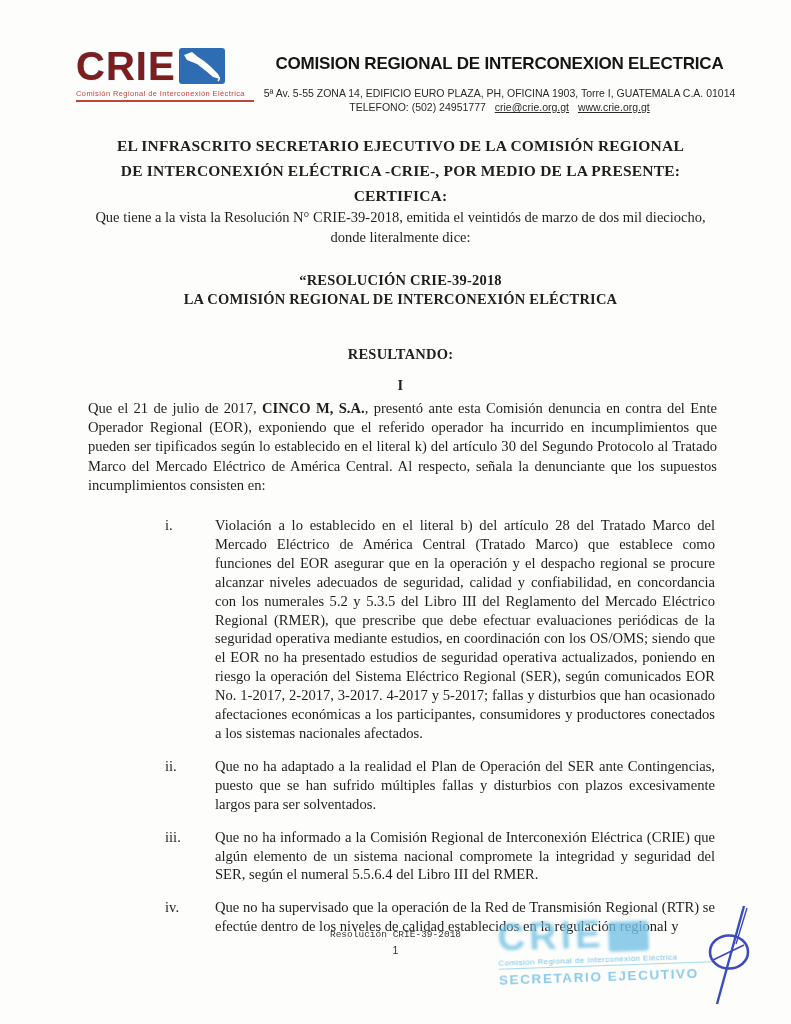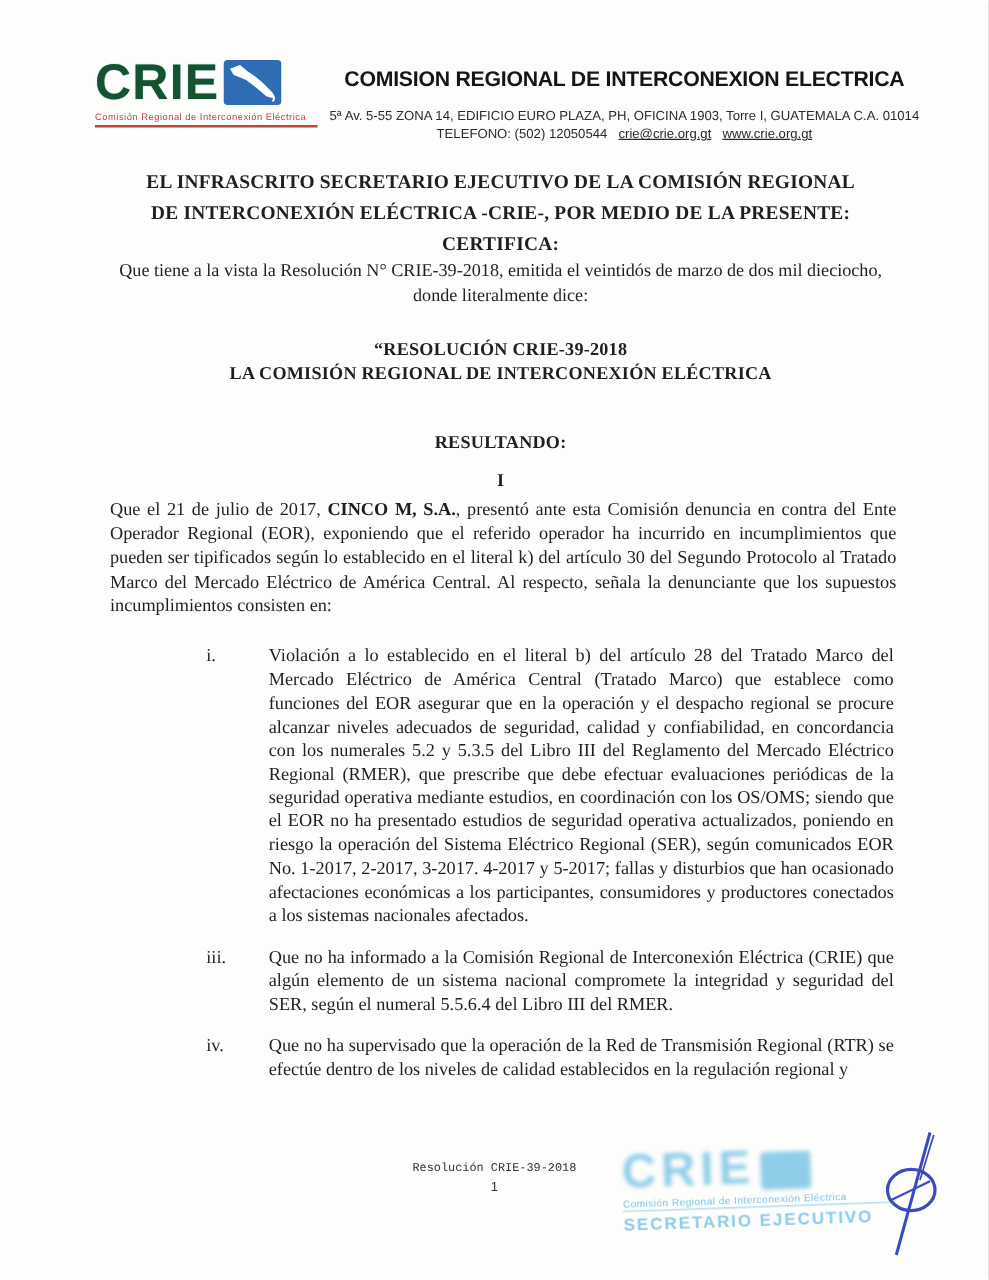--- a/index.html
+++ b/index.html
@@ -14,21 +14,21 @@
     box-shadow:0 0 6px rgba(0,0,0,.3);
   }
 
   
   .header{position:absolute;top:46px;left:76px;right:46px;display:flex;align-items:flex-start;}
   .logo{width:178px;flex:0 0 178px;}
   .logo-row{display:flex;align-items:flex-end;gap:3px;}
   .logo-brand{
     font-family:"Liberation Sans", sans-serif;
     font-weight:bold;font-size:40px;line-height:40px;letter-spacing:1px;
-    color:#14532d;text-shadow:0 0 1px #6f9fce;
+    color:#7f1d1d;text-shadow:0 0 1px #6f9fce;
   }
   .logo-map{width:46px;height:36px;background:#2e6db4;border-radius:3px;position:relative;top:-2px;}
   .logo-map svg{display:block;}
   .logo-tagline{
     font-family:"Liberation Sans", sans-serif;
     font-size:7.5px;letter-spacing:.4px;color:#c0453a;
     border-bottom:2px solid #c0453a;padding:2px 0 2px 0;margin-top:1px;
     white-space:nowrap;
   }
   .header-text{flex:1;text-align:center;font-family:"Liberation Sans", sans-serif;padding-top:8px;}
@@ -93,21 +93,21 @@
             <path d="M38,27 q4,3 1,6" stroke="#ffffff" stroke-width="1.5" fill="none"></path>
           </svg>
         </span>
       </div>
       <div class="logo-tagline">Comisión Regional de Interconexión Eléctrica</div>
     </div>
     <div class="header-text">
       <div class="org-name">COMISION REGIONAL DE INTERCONEXION ELECTRICA</div>
       <div class="org-address">5ª Av. 5-55 ZONA 14, EDIFICIO EURO PLAZA, PH, OFICINA 1903, Torre I,  GUATEMALA C.A. 01014</div>
       <div class="org-contact">
-        <span>TELEFONO:  (502) 12050544</span>
+        <span>TELEFONO:  (502) 24951777</span>
         <span class="u">crie@crie.org.gt</span>
         <span class="u">www.crie.org.gt</span>
       </div>
     </div>
   </div>
 
   <div class="title-block">
     <div>EL INFRASCRITO SECRETARIO EJECUTIVO DE LA COMISIÓN REGIONAL</div>
     <div>DE INTERCONEXIÓN ELÉCTRICA -CRIE-, POR MEDIO DE LA PRESENTE:</div>
     <div>CERTIFICA:</div>
@@ -119,20 +119,24 @@
   <div class="h-center h-com">LA COMISIÓN REGIONAL DE INTERCONEXIÓN ELÉCTRICA</div>
   <div class="h-center h-result">RESULTANDO:</div>
   <div class="h-center h-sec">I</div>
 
   <p class="para1"><span>Que el 21 de julio de 2017, </span><b>CINCO M, S.A.</b><span>, presentó ante esta Comisión denuncia en contra del Ente Operador Regional (EOR), exponiendo que el referido operador ha incurrido en incumplimientos que pueden ser tipificados según lo establecido en el literal k) del artículo 30 del Segundo Protocolo al Tratado Marco del Mercado Eléctrico de América Central. Al respecto, señala la denunciante que los supuestos incumplimientos consisten en:</span></p>
 
   <div class="list">
     <div class="list-item">
       <div class="list-num">i.</div>
       <div class="list-text">Violación a lo establecido en el literal b) del artículo 28 del Tratado Marco del Mercado Eléctrico de América Central (Tratado Marco) que establece como funciones del EOR asegurar que en la operación y el despacho regional se procure alcanzar niveles adecuados de seguridad, calidad y confiabilidad, en concordancia con los numerales 5.2 y 5.3.5 del Libro III del Reglamento del Mercado Eléctrico Regional (RMER), que prescribe que debe efectuar evaluaciones periódicas de la seguridad operativa mediante estudios, en coordinación con los OS/OMS; siendo que el EOR no ha presentado estudios de seguridad operativa actualizados, poniendo en riesgo la operación del Sistema Eléctrico Regional (SER), según comunicados EOR No. 1-2017, 2-2017, 3-2017. 4-2017 y 5-2017; fallas y disturbios que han ocasionado afectaciones económicas a los participantes, consumidores y productores conectados a los sistemas nacionales afectados.</div>
+    </div>
+    <div class="list-item">
+      <div class="list-num">ii.</div>
+      <div class="list-text">Que no ha adaptado a la realidad el Plan de Operación del SER ante Contingencias, puesto que se han sufrido múltiples fallas y disturbios con plazos excesivamente largos para ser solventados.</div>
     </div>
     <div class="list-item">
       <div class="list-num">iii.</div>
       <div class="list-text">Que no ha informado a la Comisión Regional de Interconexión Eléctrica (CRIE) que algún elemento de un sistema nacional compromete la integridad y seguridad del SER, según el numeral 5.5.6.4 del Libro III del RMER.</div>
     </div>
     <div class="list-item">
       <div class="list-num">iv.</div>
       <div class="list-text">Que no ha supervisado que la operación de la Red de Transmisión Regional (RTR) se efectúe dentro de los niveles de calidad establecidos en la regulación regional y</div>
     </div>
   </div>

